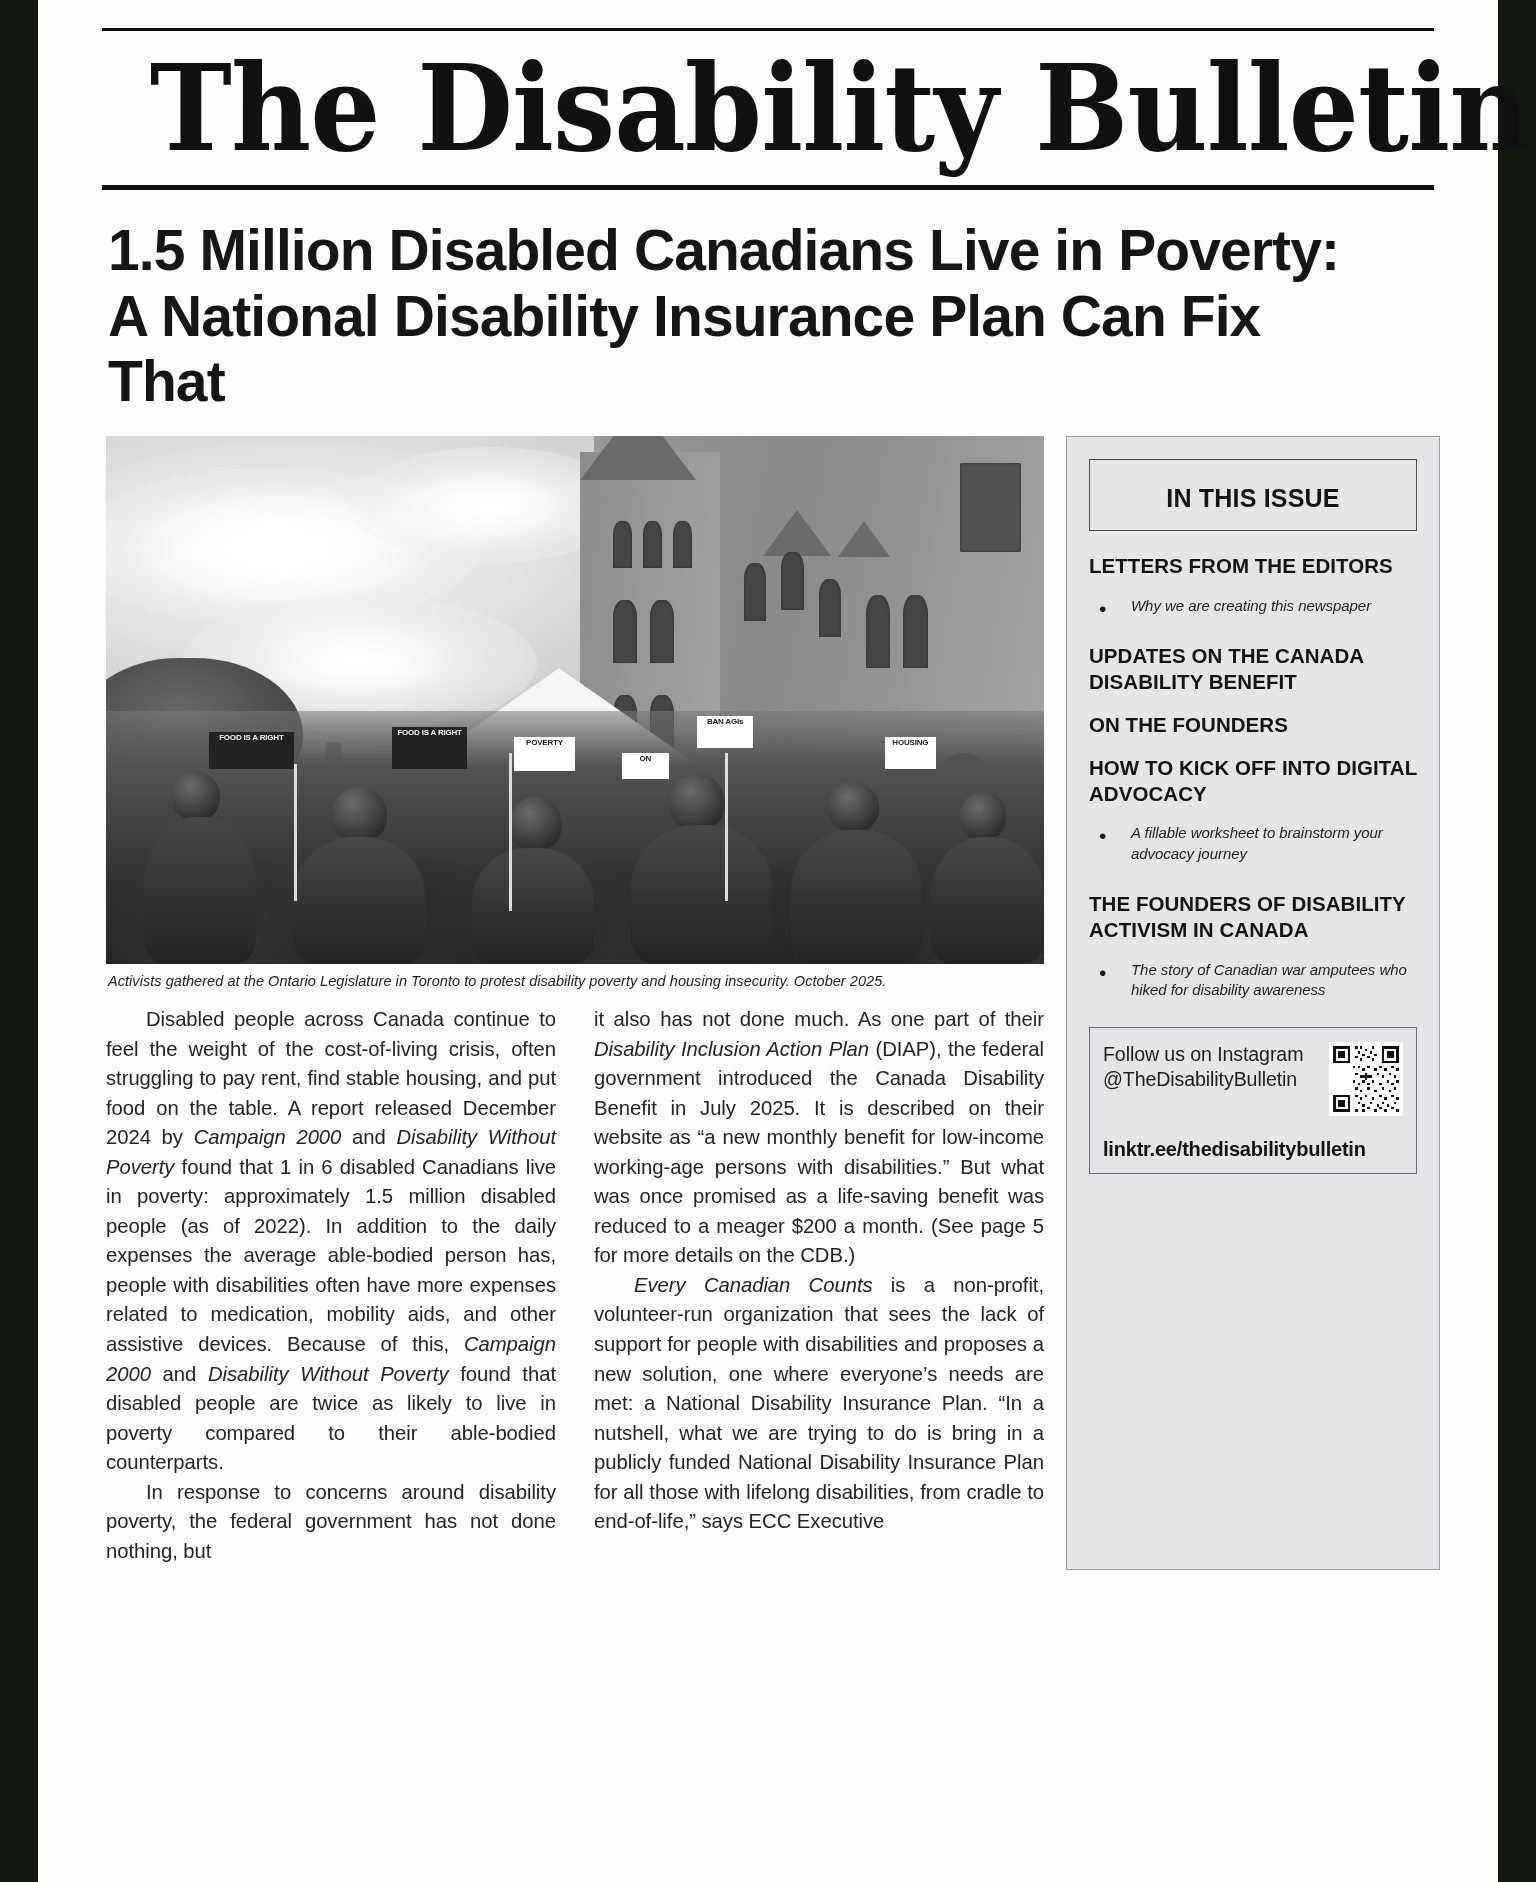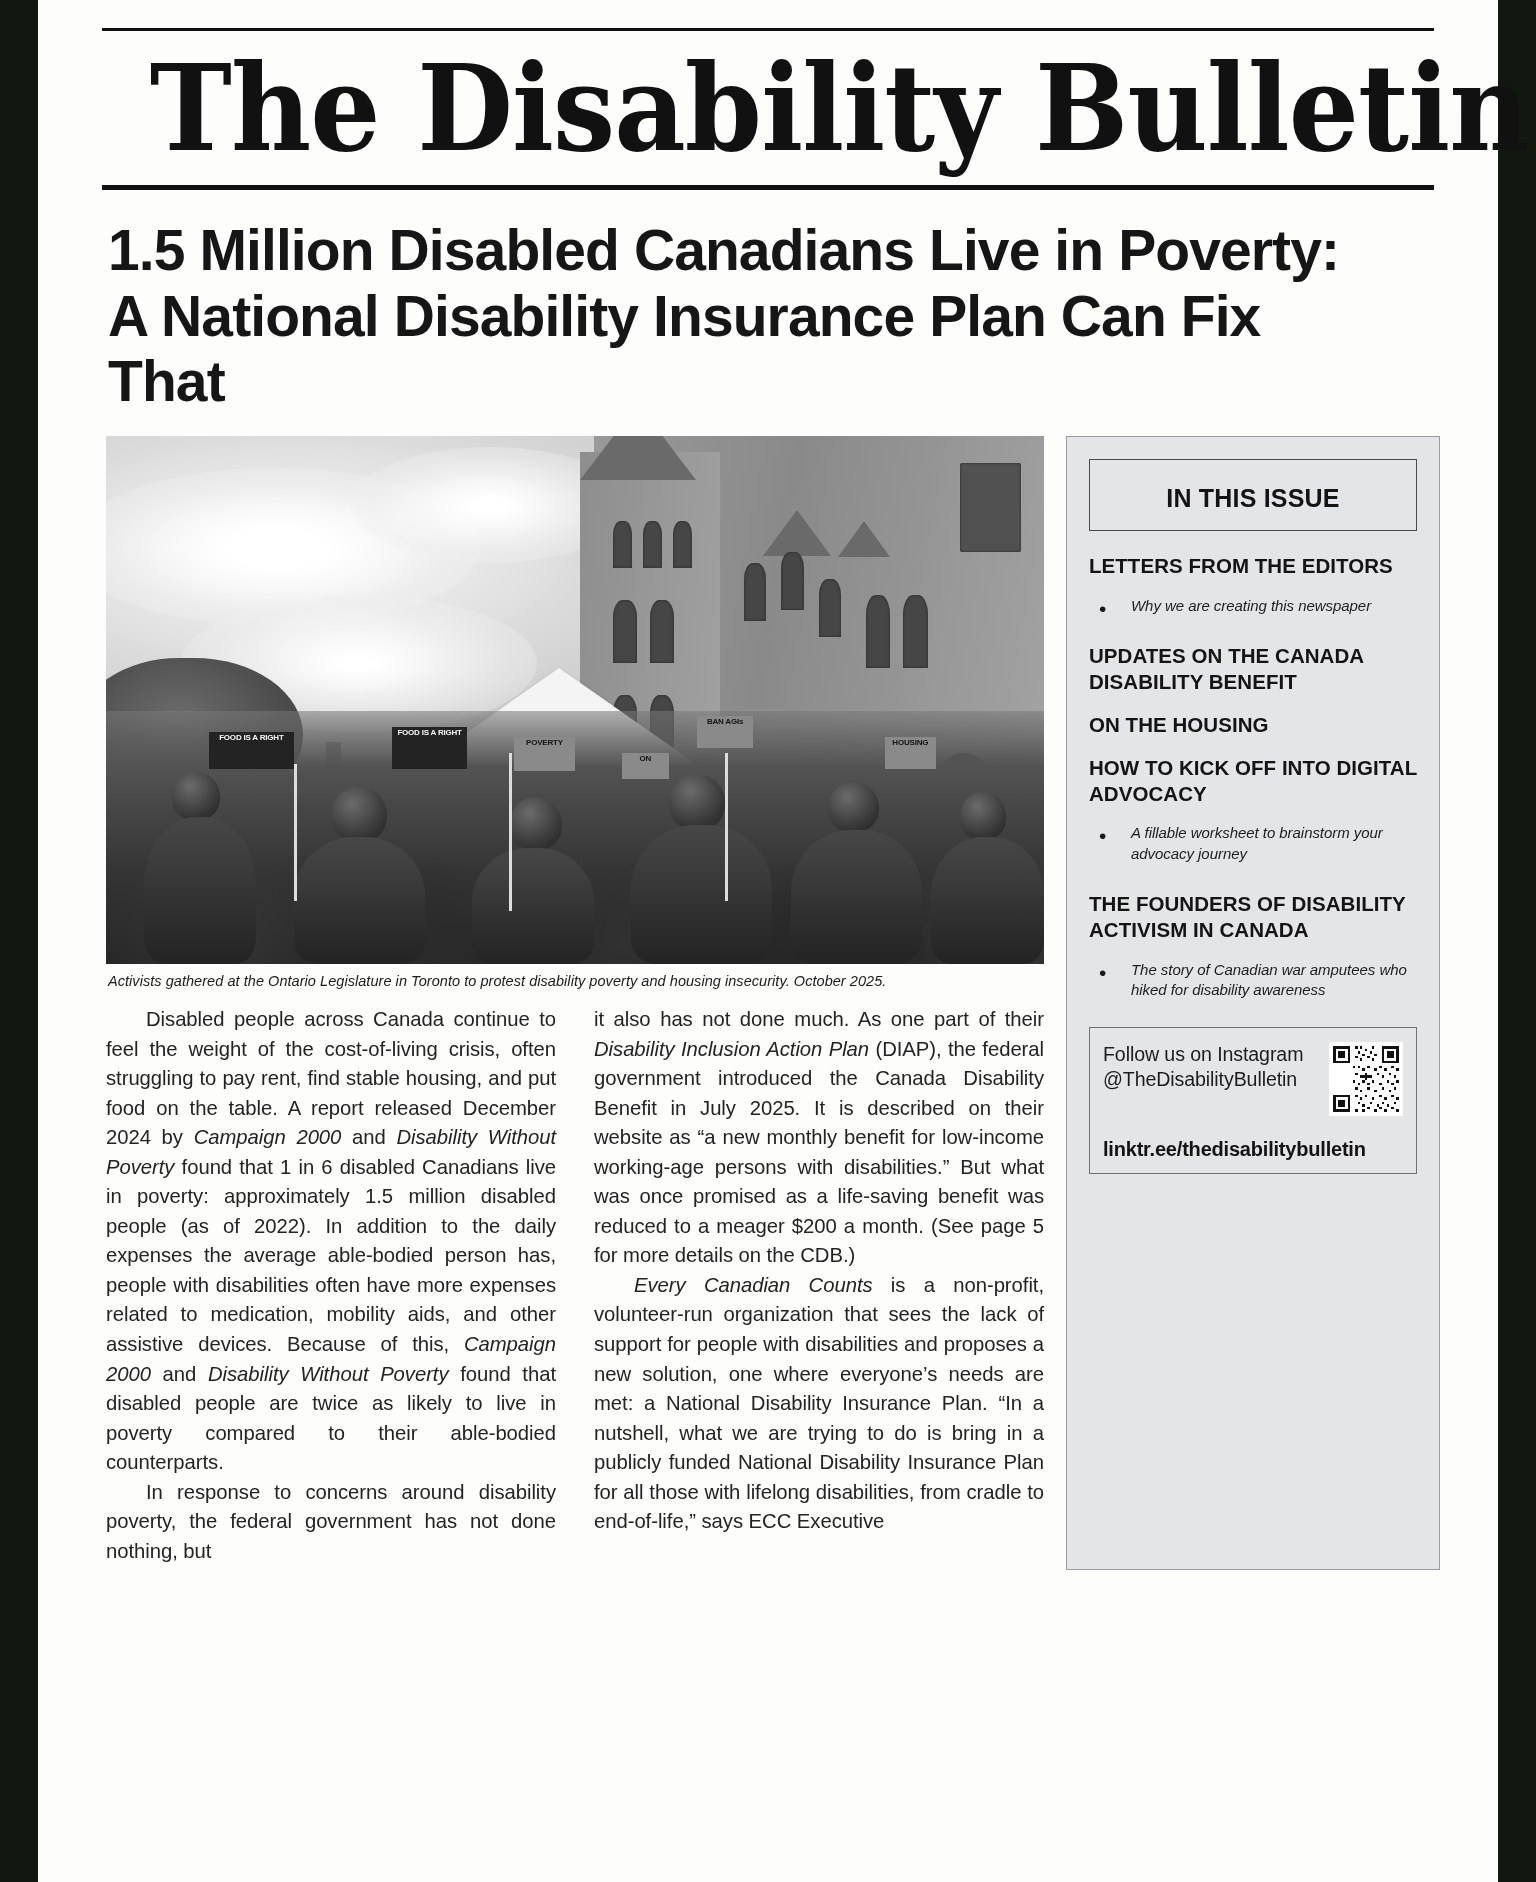--- a/index.html
+++ b/index.html
@@ -177,21 +177,21 @@
     background: radial-gradient(circle at 38% 30%, #6c6c6c 0%, #3a3a3a 65%, #262626 100%);
     border-radius: 50% 50% 44% 44%;
   }
   .body-blob {
     position: absolute;
     background: linear-gradient(180deg,#4a4a4a,#272727);
     border-radius: 46% 46% 18% 18%;
   }
   .sign {
     position: absolute;
-    background: #0ea5e9;
+    background: #ffffff;
     color: #1a1a1a;
     font-size: 8px;
     font-weight: 700;
     line-height: 1.05;
     text-align: center;
     padding: 2px 1px;
     letter-spacing: -0.2px;
     overflow: hidden;
   }
   .sign.dark { background: #272727; color: #f2f2f2; }
@@ -388,21 +388,21 @@
 
     <div class="right-col">
       <div class="sidebar">
         <div class="issue-box">IN THIS ISSUE</div>
         <div id="sidebar-sections">
             <div class="sec-title">LETTERS FROM THE EDITORS</div>
             <ul class="sec-list">
               <li>Why we are creating this newspaper</li>
             </ul>
             <div class="sec-title">UPDATES ON THE CANADA DISABILITY BENEFIT</div>
-            <div class="sec-title">ON THE HOUSING</div>
+            <div class="sec-title">ON THE FOUNDERS</div>
             <div class="sec-title">HOW TO KICK OFF INTO DIGITAL ADVOCACY</div>
             <ul class="sec-list">
               <li>A fillable worksheet to brainstorm your advocacy journey</li>
             </ul>
             <div class="sec-title">THE FOUNDERS OF DISABILITY ACTIVISM IN CANADA</div>
             <ul class="sec-list">
               <li>The story of Canadian war amputees who hiked for disability awareness</li>
             </ul>
           </div>
 

